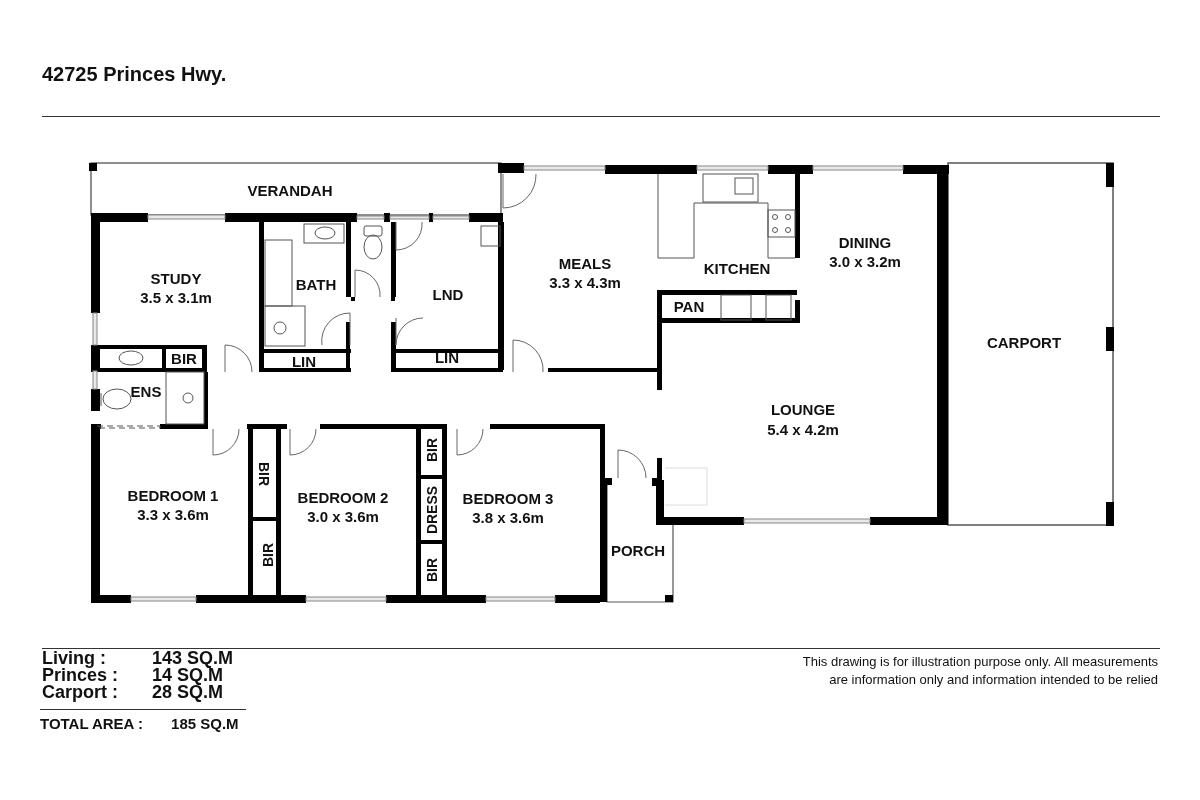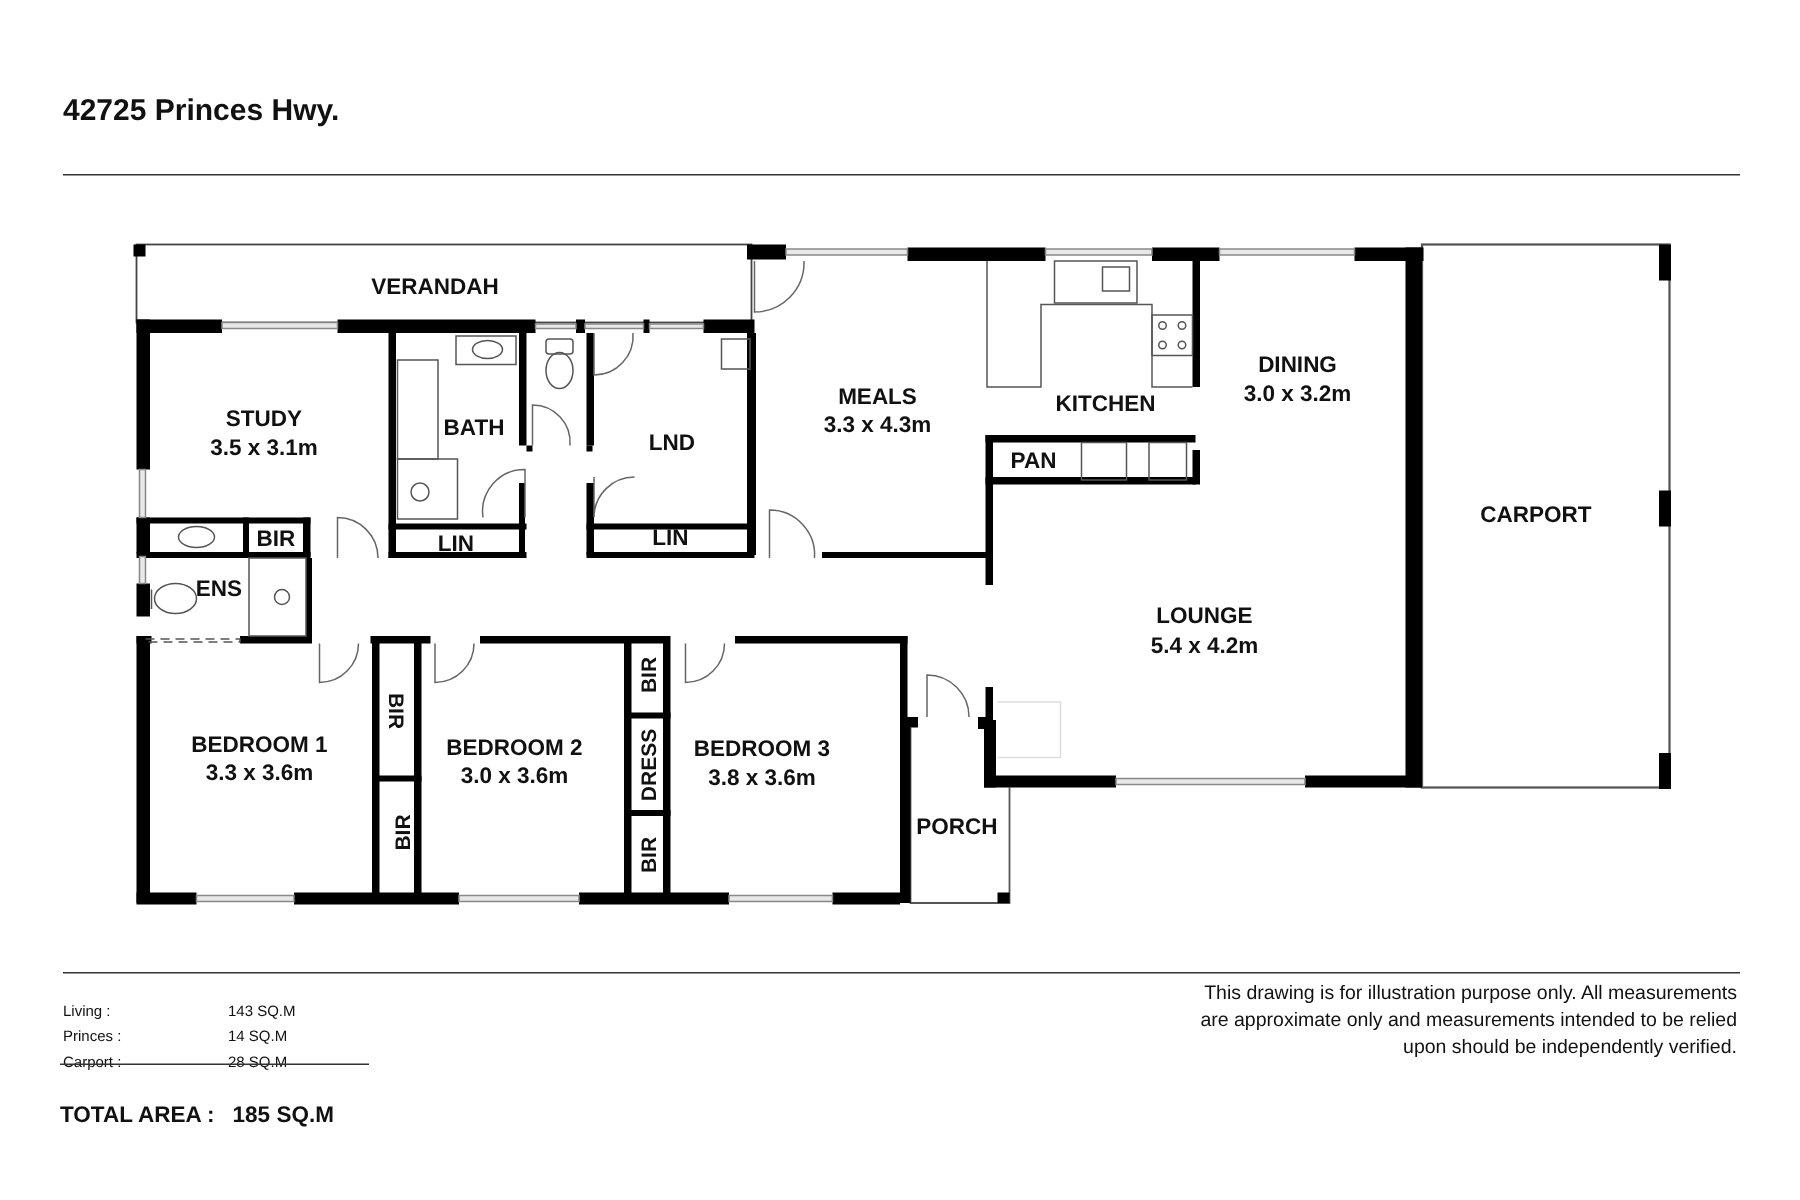--- a/index.html
+++ b/index.html
@@ -1,25 +1,25 @@
 <!DOCTYPE html>
 <html><head>
 <meta charset="utf-8">
 <style>
   html, body { margin: 0; padding: 0; background: #ffffff; }
   body { width: 1200px; height: 800px; position: relative; overflow: hidden; font-family: "Liberation Sans", "DejaVu Sans", sans-serif; color: #111; }
   .title { position: absolute; left: 42px; top: 62px; font-weight: bold; font-size: 20px; line-height: 25px; }
   .rule { position: absolute; background: #333; height: 1px; }
   #plan { position: absolute; left: 0; top: 0; }
   .lbl { font-family: "Liberation Sans", "DejaVu Sans", sans-serif; font-weight: bold; fill: #111; text-anchor: middle; }
-  .areas { position: absolute; left: 42px; top: 650px; font-weight: normal; font-size: 10px; line-height: 17px; margin-top: 16px; }
+  .areas { position: absolute; left: 42px; top: 650px; font-weight: bold; font-size: 18px; line-height: 17px; }
   .areas .row { display: flex; width: 200px; justify-content: space-between; }
   .areas .row .lab { width: 110px; }
   .areas .row .val { text-align: left; width: 90px; }
-  .total { position: absolute; left: 40px; top: 715px; font-weight: bold; font-size: 15px; display: flex; gap: 12px; margin-top: 20px; }
+  .total { position: absolute; left: 40px; top: 715px; font-weight: bold; font-size: 15px; display: flex; gap: 28px; }
   .disclaimer { position: absolute; right: 42px; top: 653px; text-align: right; font-weight: normal; font-size: 13px; line-height: 18px; }
 </style>
 </head>
 <body>
 
 <div class="title">
   <div>42725 Princes Hwy.</div>
 </div>
 <div class="rule" style="left:42px; top:116px; width:1118px;"></div>
 
@@ -240,15 +240,14 @@
   </div>
 </div>
 <div class="rule" style="left:40px; top:709px; width:206px;"></div>
 <div class="total">
   <span>TOTAL AREA :</span>
   <span>185 SQ.M</span>
 </div>
 
 <div class="disclaimer">
   <div>This drawing is for illustration purpose only. All measurements</div>
-  <div>are approximate only and measurements intended to be relied</div>
-  <div>upon should be independently verified.</div>
+  <div>are information only and information intended to be relied</div>
 </div>
 
 </body></html>

